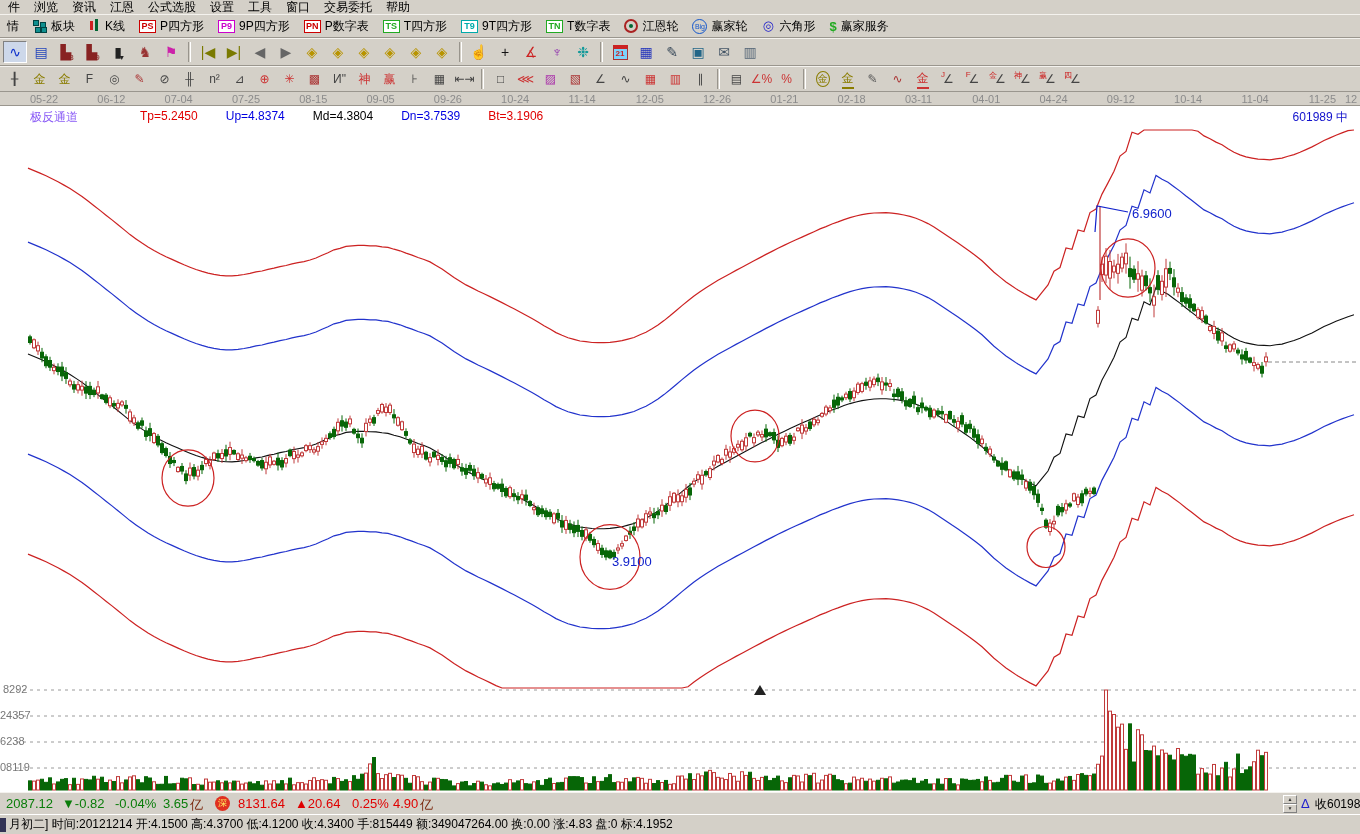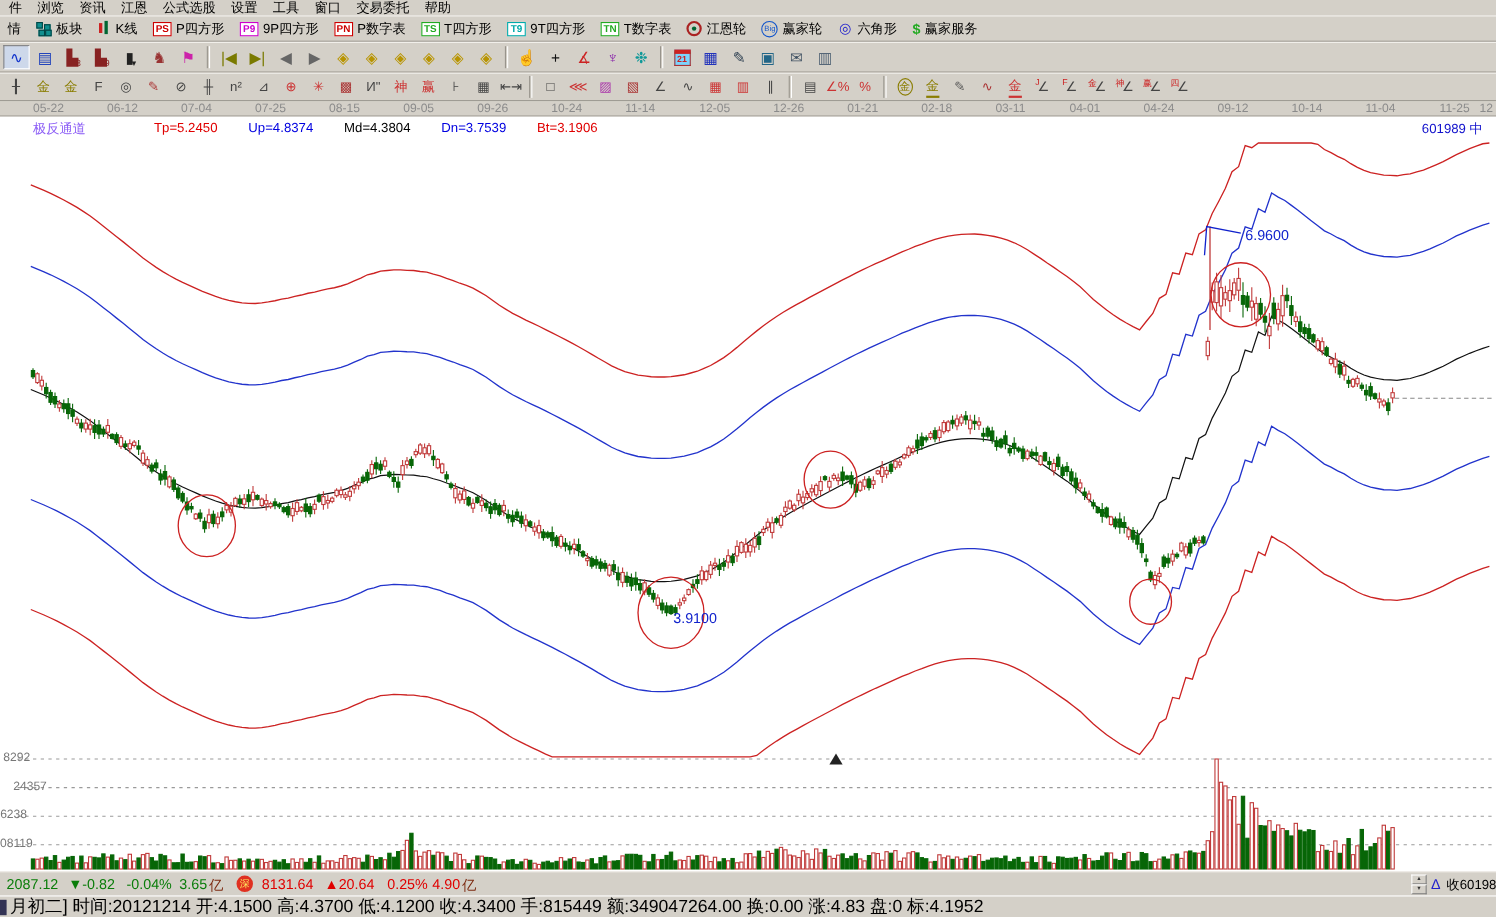--- a/index.html
+++ b/index.html
@@ -62,21 +62,21 @@
   .mfield { position:absolute; left:445px; top:2px; width:836px; height:18px; background:#fff;
             border:1px solid; border-color:#808080 #fff #fff #808080; overflow:hidden; }
   .mfield span { position:absolute; right:8px; top:1px; color:#e02020; font-size:13px; white-space:nowrap; }
   .spin { position:absolute; left:1283px; top:2px; width:14px; height:18px; }
   .spin div { width:14px; height:9px; background:#d4d0c8; border:1px solid; border-color:#fff #808080 #808080 #fff;
               font-size:5px; line-height:7px; text-align:center; color:#333; }
   .stkico { position:absolute; left:1301px; top:3px; color:#22c; font-size:13px; }
   .rlabel { position:absolute; left:1315px; top:4px; color:#000; font-size:12px; }
   
   .infobar { position:absolute; top:814px; left:0; width:1360px; height:20px; background:#d4d0c8;
-             border-top:1px solid #fff; display:flex; align-items:center; font-size:16px; color:#000; }
+             border-top:1px solid #fff; display:flex; align-items:center; font-size:12px; color:#000; }
   .infobar .lead { width:10px; height:14px; background:#335; margin-right:3px; margin-left:-4px; }
   .infobar .txt { white-space:nowrap; }
 </style>
 </head>
 <body>
 
 <div class="menubar">
     <span class="mi">件</span>
     <span class="mi">浏览</span>
     <span class="mi">资讯</span>
@@ -1355,21 +1355,21 @@
       <ellipse cx="610" cy="557" rx="30" ry="32.400000000000006" fill="none" stroke="#cc2222" stroke-width="1.2"></ellipse>
       <ellipse cx="755" cy="436" rx="24" ry="25.92" fill="none" stroke="#cc2222" stroke-width="1.2"></ellipse>
       <ellipse cx="1128" cy="268" rx="27" ry="29.160000000000004" fill="none" stroke="#cc2222" stroke-width="1.2"></ellipse>
       <ellipse cx="1046" cy="547" rx="19" ry="20.520000000000003" fill="none" stroke="#cc2222" stroke-width="1.2"></ellipse>
       <path d="M1095,232 L1097,206 L1128,212" fill="none" stroke="#1122cc" stroke-width="1.2"></path>
       <text x="1132" y="218" fill="#1122cc" font-size="13">6.9600</text>
       <text x="612" y="566" fill="#1122cc" font-size="13">3.9100</text>
     </svg>
   <div id="vol-labels">
       <span class="vol-label" style="top: 577px; left: 3px;">8292</span>
-      <span class="vol-label" style="top: 603px; left: 0px; padding-left: 12px;">24357</span>
+      <span class="vol-label" style="top: 603px; left: 0px;">24357</span>
       <span class="vol-label" style="top: 629px; left: -6px;">16238</span>
       <span class="vol-label" style="top: 655px; left: 0px;">08119</span>
     </div>
 </div>
 
 <div class="statusbar">
   <span class="sh" style="left:6px">2087.12</span>
   <span class="sh" style="left:62px">▼-0.82</span>
   <span class="sh" style="left:115px">-0.04%</span>
   <span class="sh" style="left:163px">3.65</span>

